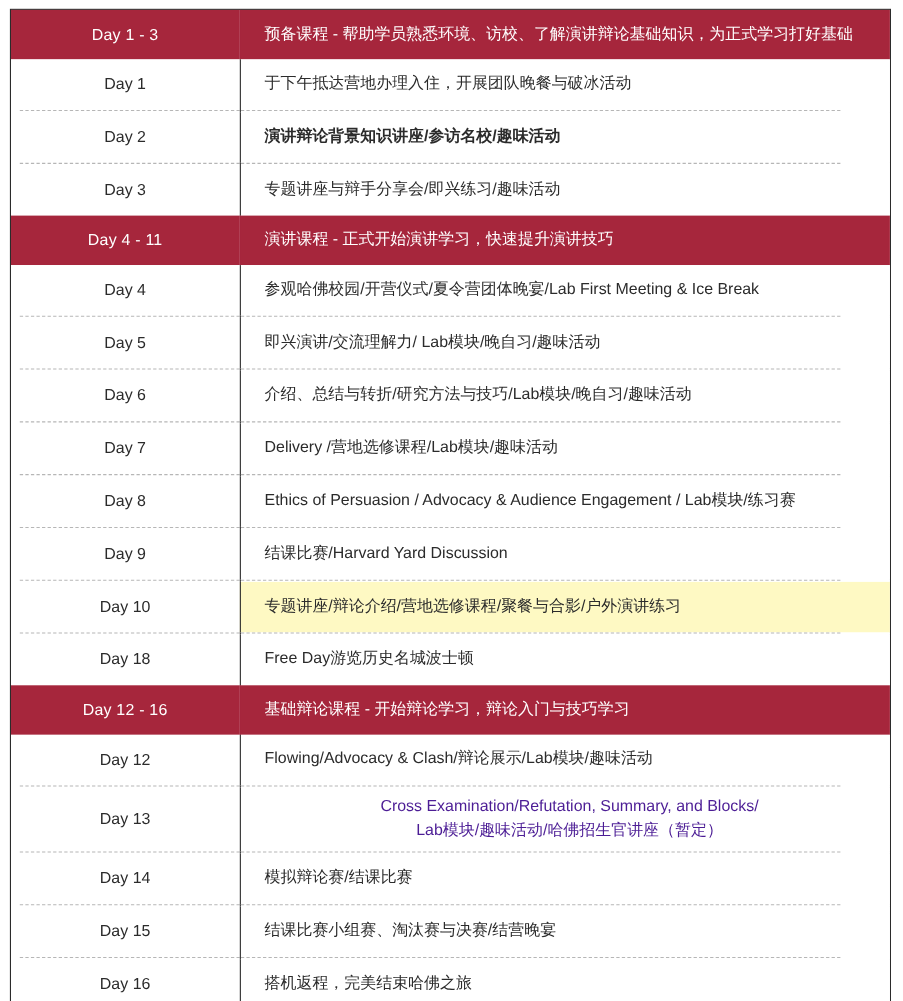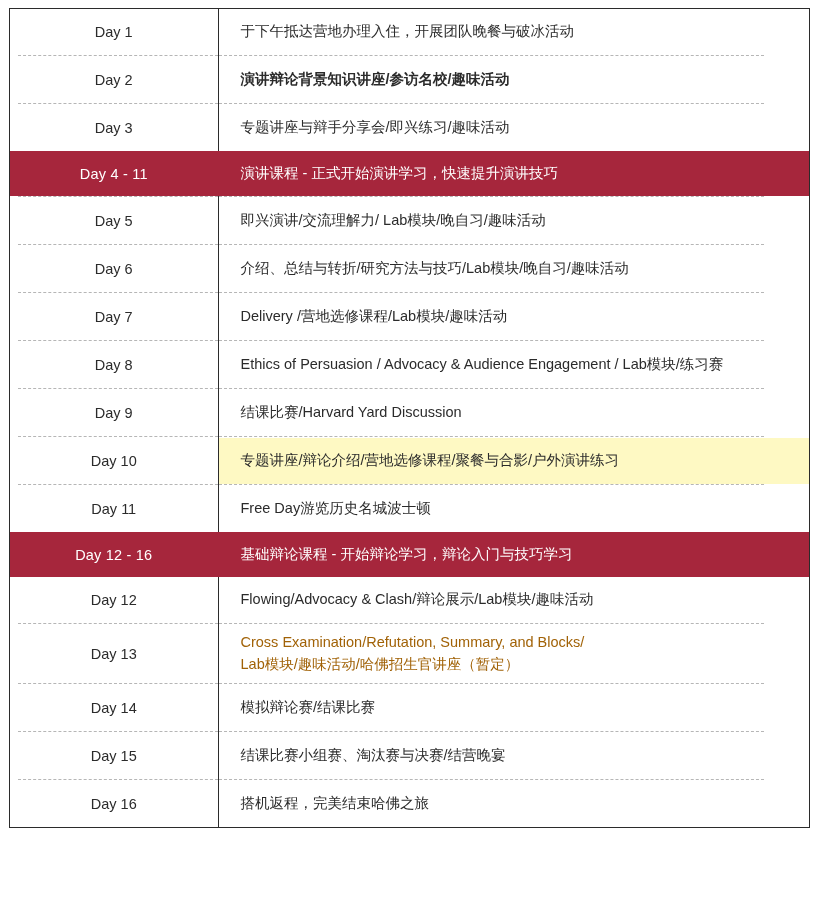--- a/index.html
+++ b/index.html
@@ -112,20 +112,24 @@
 </head>
 <body>
 
 <div class="schedule-wrap">
   <table class="schedule-table">
     <colgroup>
       <col class="col-day">
       <col class="col-desc">
     </colgroup>
     <tbody id="schedule-body">
+        <tr class="section-row">
+          <td class="cell-day" style="background: rgb(166, 38, 60); color: rgb(255, 255, 255); border-right: 1px solid rgb(166, 38, 60);">Day 1 - 3</td>
+          <td class="cell-desc" style="background: rgb(166, 38, 60); color: rgb(255, 255, 255);">预备课程 - 帮助学员熟悉环境、访校、了解演讲辩论基础知识，为正式学习打好基础</td>
+        </tr>
         <tr class="day-row">
           <td class="cell-day" style="background: rgb(255, 255, 255); color: rgb(43, 43, 43);">Day 1</td>
           <td class="cell-desc" style="background: rgb(255, 255, 255); color: rgb(43, 43, 43);">
             <span class="desc-line">于下午抵达营地办理入住，开展团队晚餐与破冰活动</span>
           </td>
         </tr>
         <tr class="sep-row">
           <td class="cell-day" style="background: rgb(255, 255, 255);">
             <div class="dash-line left" style="border-top-color: rgb(182, 182, 182);"></div>
           </td>
@@ -150,20 +154,26 @@
         <tr class="day-row">
           <td class="cell-day" style="background: rgb(255, 255, 255); color: rgb(43, 43, 43);">Day 3</td>
           <td class="cell-desc" style="background: rgb(255, 255, 255); color: rgb(43, 43, 43);">
             <span class="desc-line">专题讲座与辩手分享会/即兴练习/趣味活动</span>
           </td>
         </tr>
         <tr class="section-row">
           <td class="cell-day" style="background: rgb(166, 38, 60); color: rgb(255, 255, 255); border-right: 1px solid rgb(166, 38, 60);">Day 4 - 11</td>
           <td class="cell-desc" style="background: rgb(166, 38, 60); color: rgb(255, 255, 255); margin-top: 48px;">演讲课程 - 正式开始演讲学习，快速提升演讲技巧</td>
         </tr>
+        <tr class="day-row">
+          <td class="cell-day" style="background: rgb(255, 255, 255); color: rgb(43, 43, 43);">Day 4</td>
+          <td class="cell-desc" style="background: rgb(255, 255, 255); color: rgb(43, 43, 43);">
+            <span class="desc-line">参观哈佛校园/开营仪式/夏令营团体晚宴/Lab First Meeting &amp; Ice Break</span>
+          </td>
+        </tr>
         <tr class="sep-row">
           <td class="cell-day" style="background: rgb(255, 255, 255);">
             <div class="dash-line left" style="border-top-color: rgb(182, 182, 182);"></div>
           </td>
           <td class="cell-desc" style="background: rgb(255, 255, 255);">
             <div class="dash-line right" style="border-top-color: rgb(182, 182, 182);"></div>
           </td>
         </tr>
         <tr class="day-row">
           <td class="cell-day" style="background: rgb(255, 255, 255); color: rgb(43, 43, 43);">Day 5</td>
@@ -243,21 +253,21 @@
         </tr>
         <tr class="sep-row">
           <td class="cell-day" style="background: rgb(255, 255, 255);">
             <div class="dash-line left" style="border-top-color: rgb(182, 182, 182);"></div>
           </td>
           <td class="cell-desc" style="background: rgb(255, 255, 255);">
             <div class="dash-line right" style="border-top-color: rgb(182, 182, 182);"></div>
           </td>
         </tr>
         <tr class="day-row">
-          <td class="cell-day" style="background: rgb(255, 255, 255); color: rgb(43, 43, 43);">Day 11</td>
+          <td class="cell-day" style="background: rgb(255, 255, 255); color: rgb(43, 43, 43);">Day 18</td>
           <td class="cell-desc" style="background: rgb(255, 255, 255); color: rgb(43, 43, 43);">
             <span class="desc-line">Free Day游览历史名城波士顿</span>
           </td>
         </tr>
         <tr class="section-row">
           <td class="cell-day" style="background: rgb(166, 38, 60); color: rgb(255, 255, 255); border-right: 1px solid rgb(166, 38, 60);">Day 12 - 16</td>
           <td class="cell-desc" style="background: rgb(166, 38, 60); color: rgb(255, 255, 255);">基础辩论课程 - 开始辩论学习，辩论入门与技巧学习</td>
         </tr>
         <tr class="day-row">
           <td class="cell-day" style="background: rgb(255, 255, 255); color: rgb(43, 43, 43);">Day 12</td>
@@ -268,21 +278,21 @@
         <tr class="sep-row">
           <td class="cell-day" style="background: rgb(255, 255, 255);">
             <div class="dash-line left" style="border-top-color: rgb(182, 182, 182);"></div>
           </td>
           <td class="cell-desc" style="background: rgb(255, 255, 255);">
             <div class="dash-line right" style="border-top-color: rgb(182, 182, 182);"></div>
           </td>
         </tr>
         <tr class="day-row tall">
           <td class="cell-day" style="background: rgb(255, 255, 255); color: rgb(43, 43, 43);">Day 13</td>
-          <td class="cell-desc" style="background: rgb(255, 255, 255); color: #a16207;">
+          <td class="cell-desc" style="background: rgb(255, 255, 255); color: #4c1d95; text-align: center;">
             <span class="desc-line">Cross Examination/Refutation, Summary, and Blocks/</span>
             <span class="desc-line">Lab模块/趣味活动/哈佛招生官讲座（暂定）</span>
           </td>
         </tr>
         <tr class="sep-row">
           <td class="cell-day" style="background: rgb(255, 255, 255);">
             <div class="dash-line left" style="border-top-color: rgb(182, 182, 182);"></div>
           </td>
           <td class="cell-desc" style="background: rgb(255, 255, 255);">
             <div class="dash-line right" style="border-top-color: rgb(182, 182, 182);"></div>

